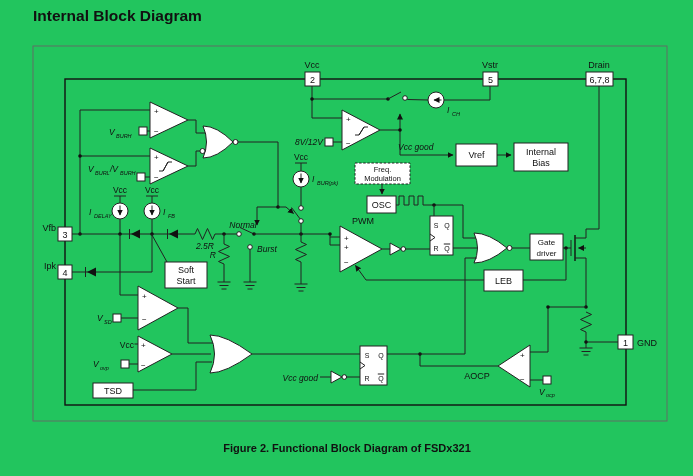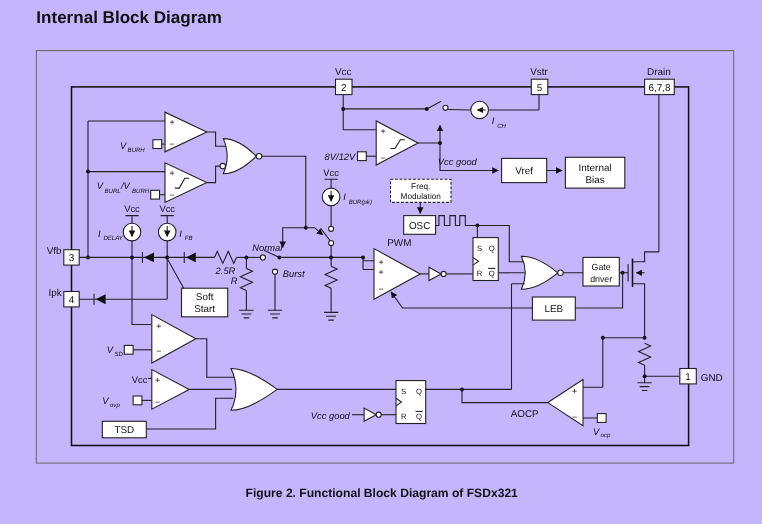--- a/index.html
+++ b/index.html
@@ -1,16 +1,16 @@
 <!DOCTYPE html>
 <html><head>
 <meta charset="utf-8">
 <style>
   html,body{margin:0;padding:0;background:#ffffff;}
-  #stage{position:relative;width:693px;height:476px;background:#c4b5fd;overflow:hidden;
+  #stage{position:relative;width:693px;height:476px;background:#22c55e;overflow:hidden;
          font-family:"Liberation Sans","DejaVu Sans",sans-serif;}
   svg{position:absolute;left:0;top:0;}
   svg text{fill:#111;font-family:"Liberation Sans","DejaVu Sans",sans-serif;}
   .wire{stroke:#222;stroke-width:1;fill:none;}
   .thick{stroke:#111;stroke-width:1.4;fill:none;}
   .box{fill:#fff;stroke:#222;stroke-width:1;}
   .tri{fill:#fff;stroke:#222;stroke-width:1;}
   .dot{fill:#111;stroke:none;}
   .oc{fill:#fff;stroke:#222;stroke-width:1;}
   .lbl{font-size:8.5px;}

